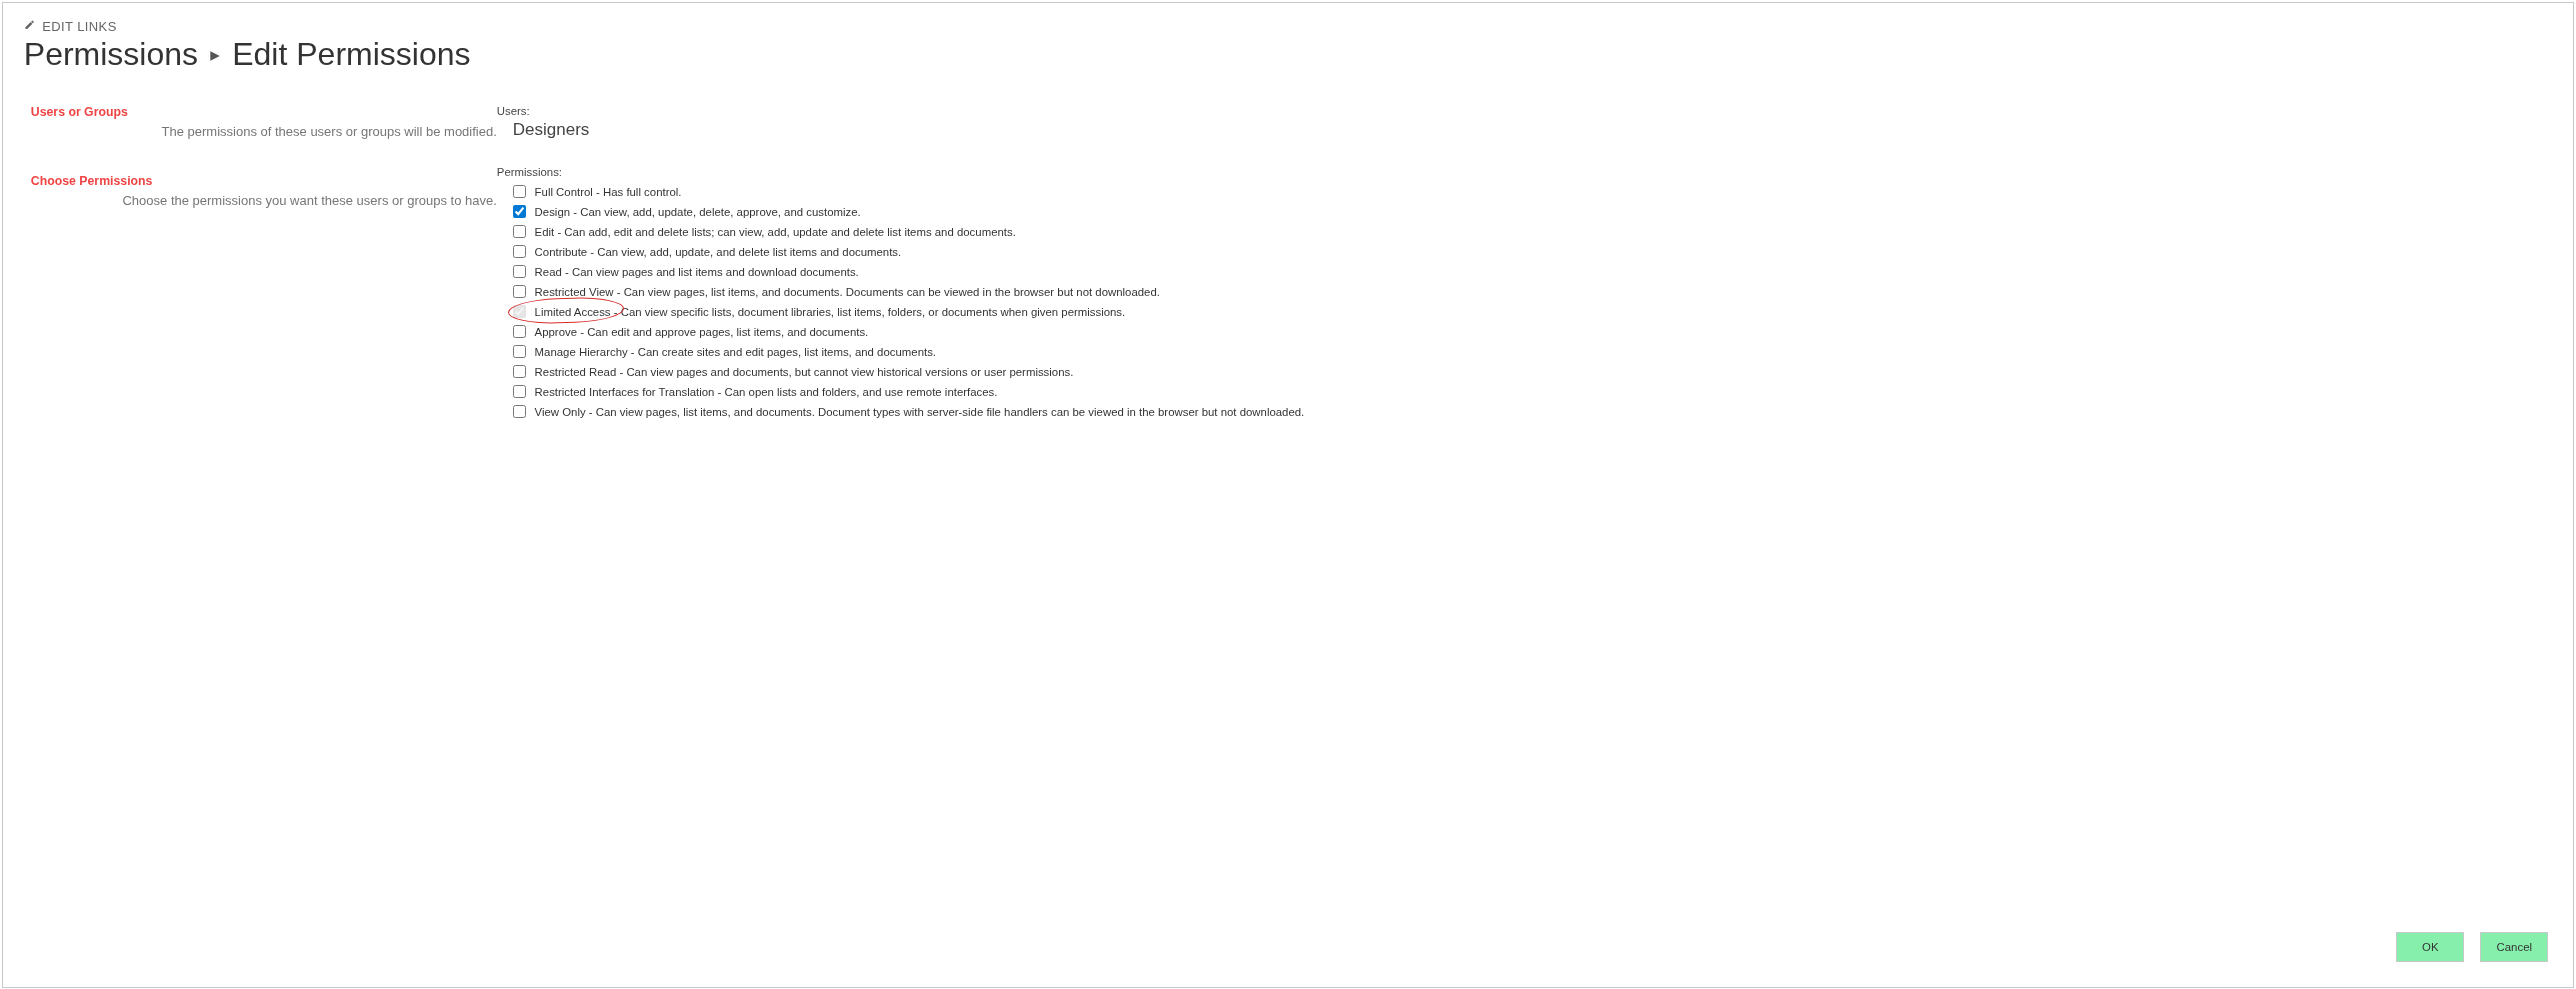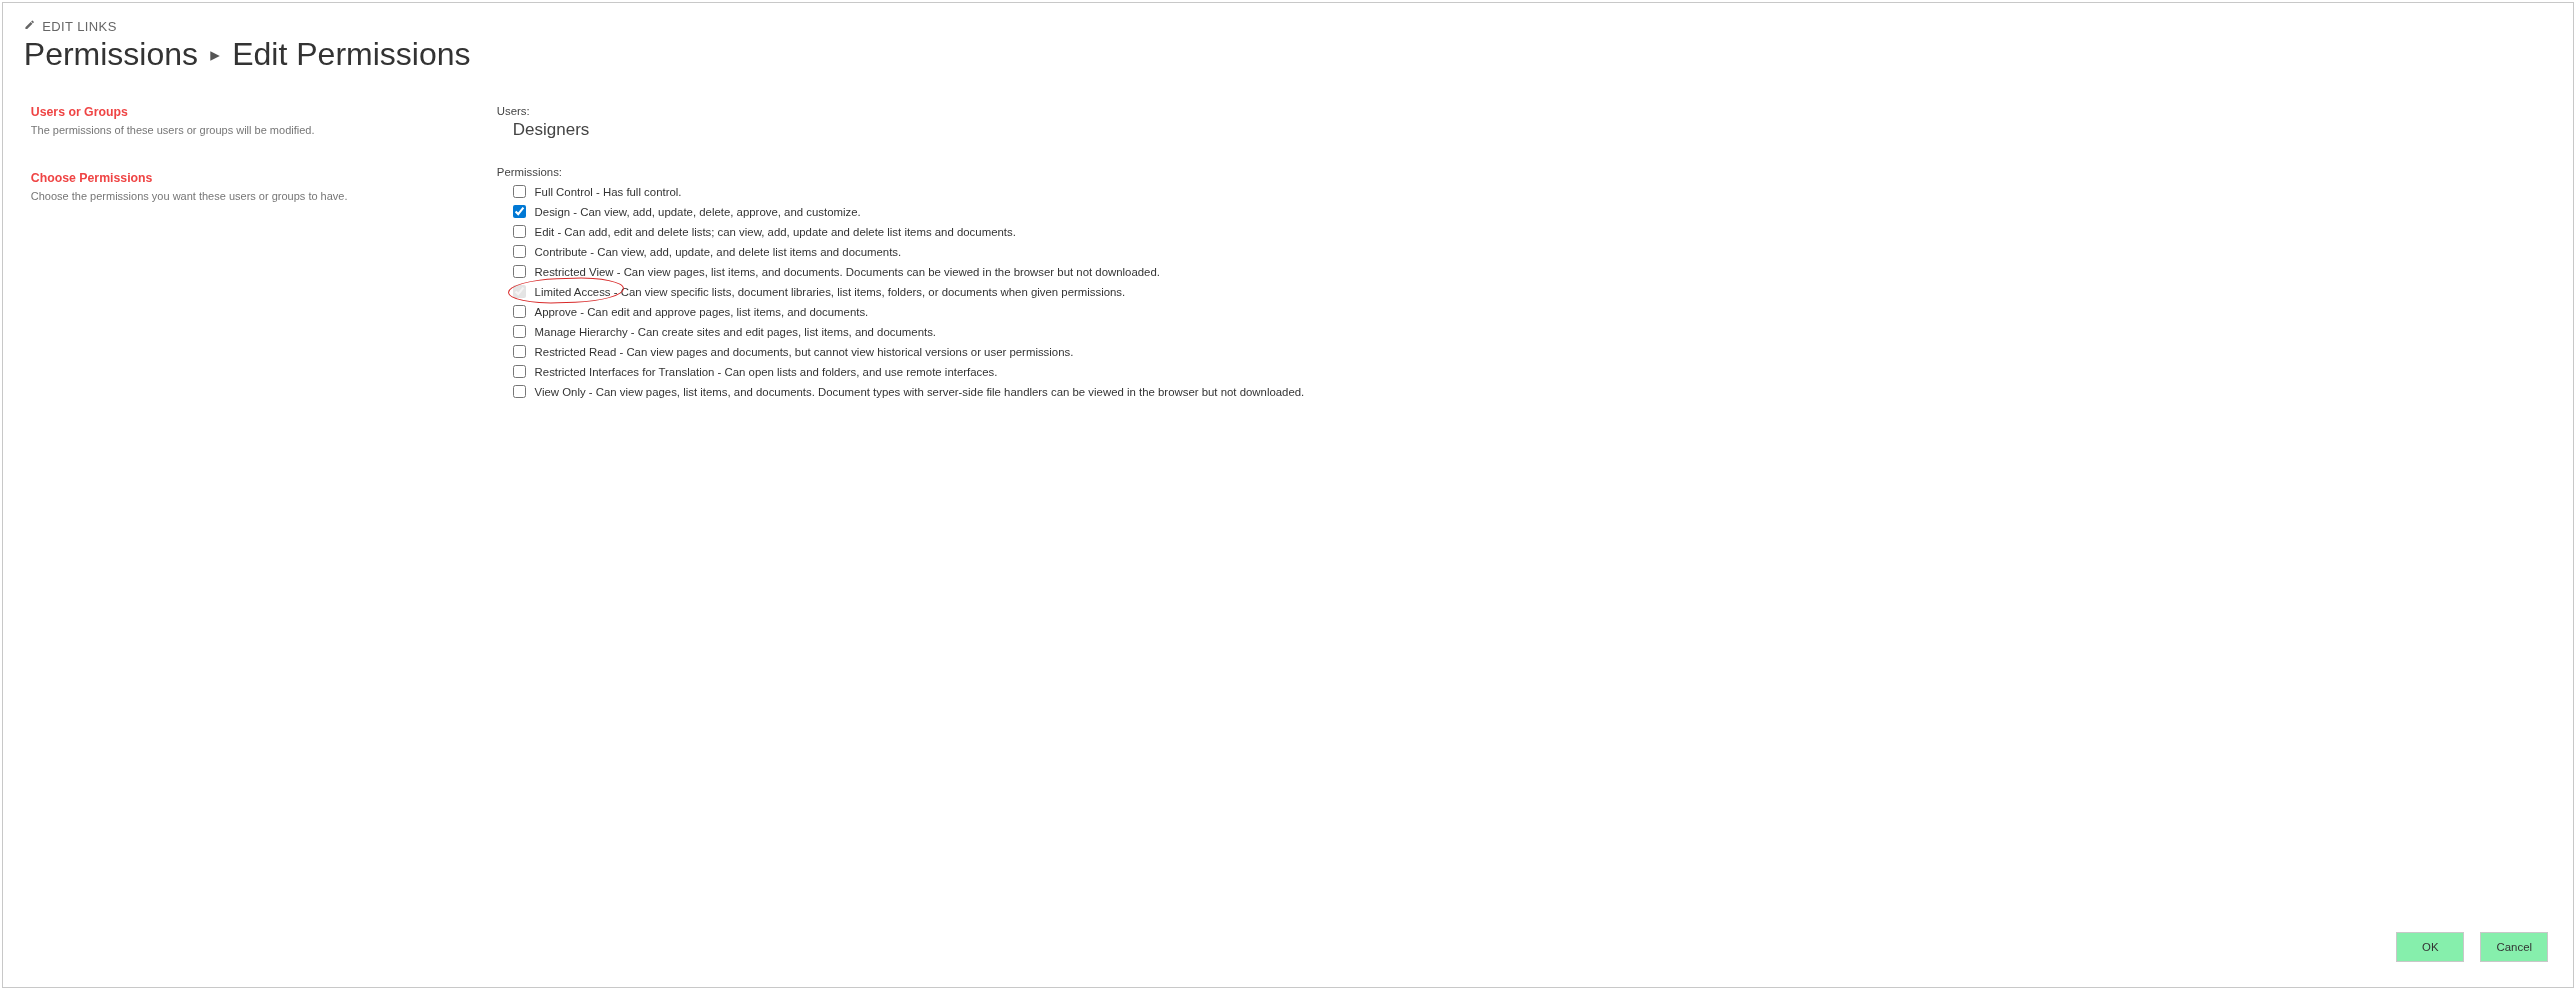--- a/index.html
+++ b/index.html
@@ -57,23 +57,24 @@
     width: 473px;
     padding-left: 7px;
   }
   .section-title {
     font-size: 12.3px;
     color: #ef4444;
     margin: 0 0 5.3px 0;
     font-weight: 700;
   }
   .section-desc {
-    font-size: 11px;
+    font-size: 13px;
     color: #767676;
     margin: 0 0 35px 0;
+    text-align: right;
   }
   .right-col {
     flex: 1;
   }
   .field-label {
     font-size: 11.4px;
     color: #444;
     margin-bottom: 3.5px;
   }
   .field-value {
@@ -182,20 +183,24 @@
           <label class="perm-row">
             <input type="checkbox" style="">
             <span class="perm-text">Edit - Can add, edit and delete lists; can view, add, update and delete list items and documents.</span>
           </label>
           <label class="perm-row">
             <input type="checkbox" style="">
             <span class="perm-text">Contribute - Can view, add, update, and delete list items and documents.</span>
           </label>
           <label class="perm-row">
             <input type="checkbox" style="">
+            <span class="perm-text">Read - Can view pages and list items and download documents.</span>
+          </label>
+          <label class="perm-row">
+            <input type="checkbox" style="">
             <span class="perm-text">Restricted View - Can view pages, list items, and documents. Documents can be viewed in the browser but not downloaded.</span>
           </label>
           <label class="perm-row">
             <input type="checkbox" disabled="" checked="" style="">
             <span class="perm-text">Limited Access - Can view specific lists, document libraries, list items, folders, or documents when given permissions.</span>
             <div class="annotation" style="left: -5.3px; top: -3.5px; width: 116px; height: 24.5px;"></div>
           </label>
           <label class="perm-row">
             <input type="checkbox" style="">
             <span class="perm-text">Approve - Can edit and approve pages, list items, and documents.</span>

